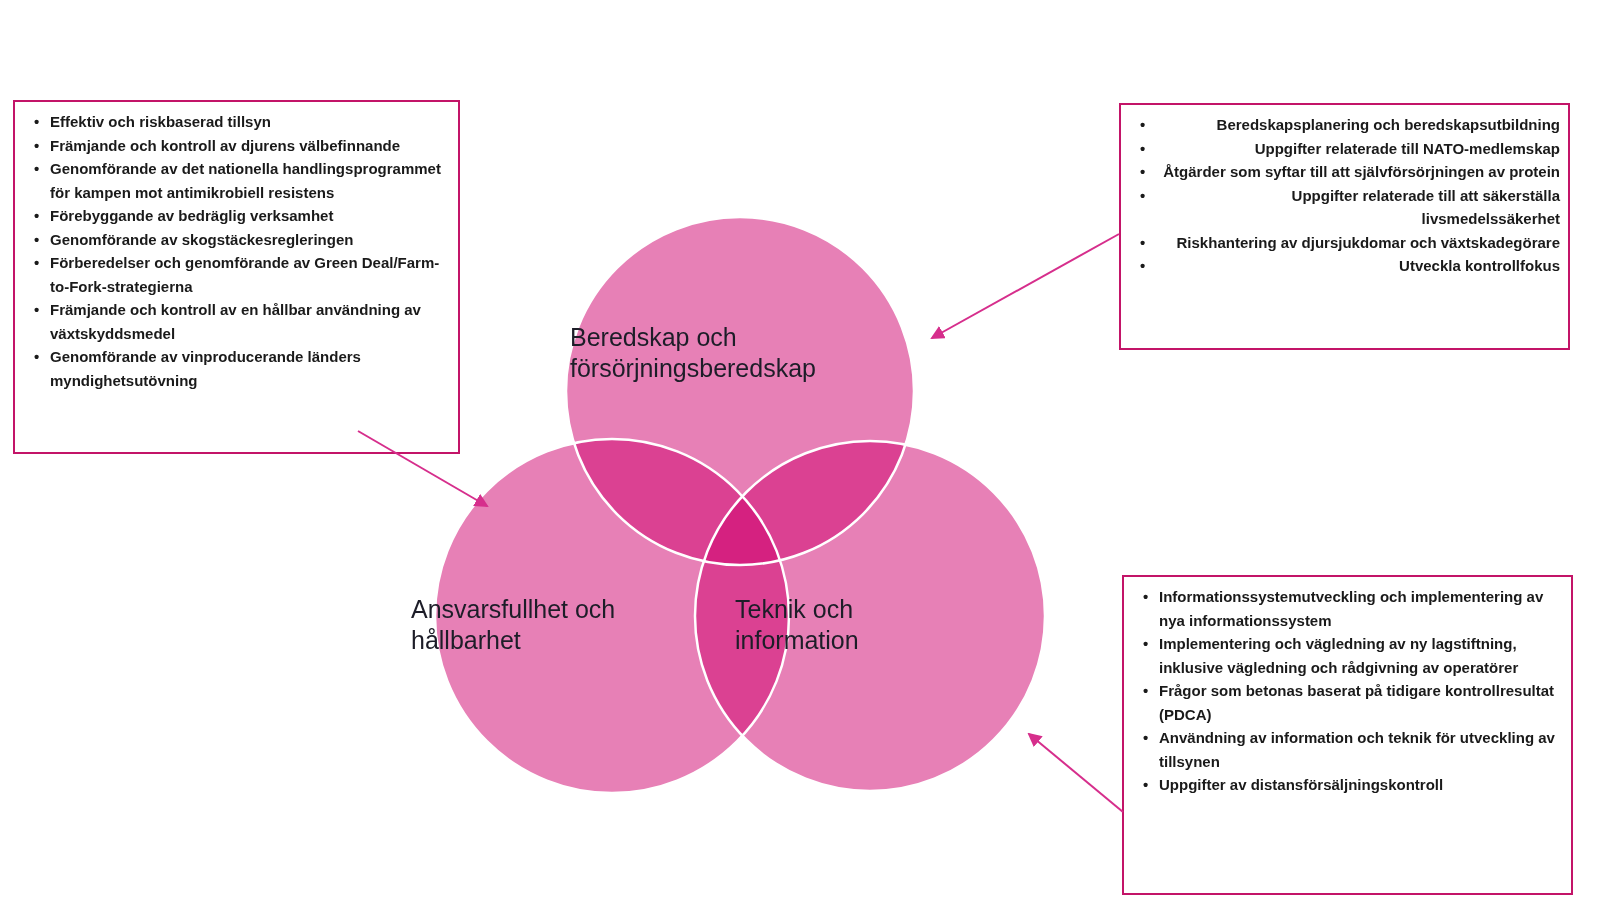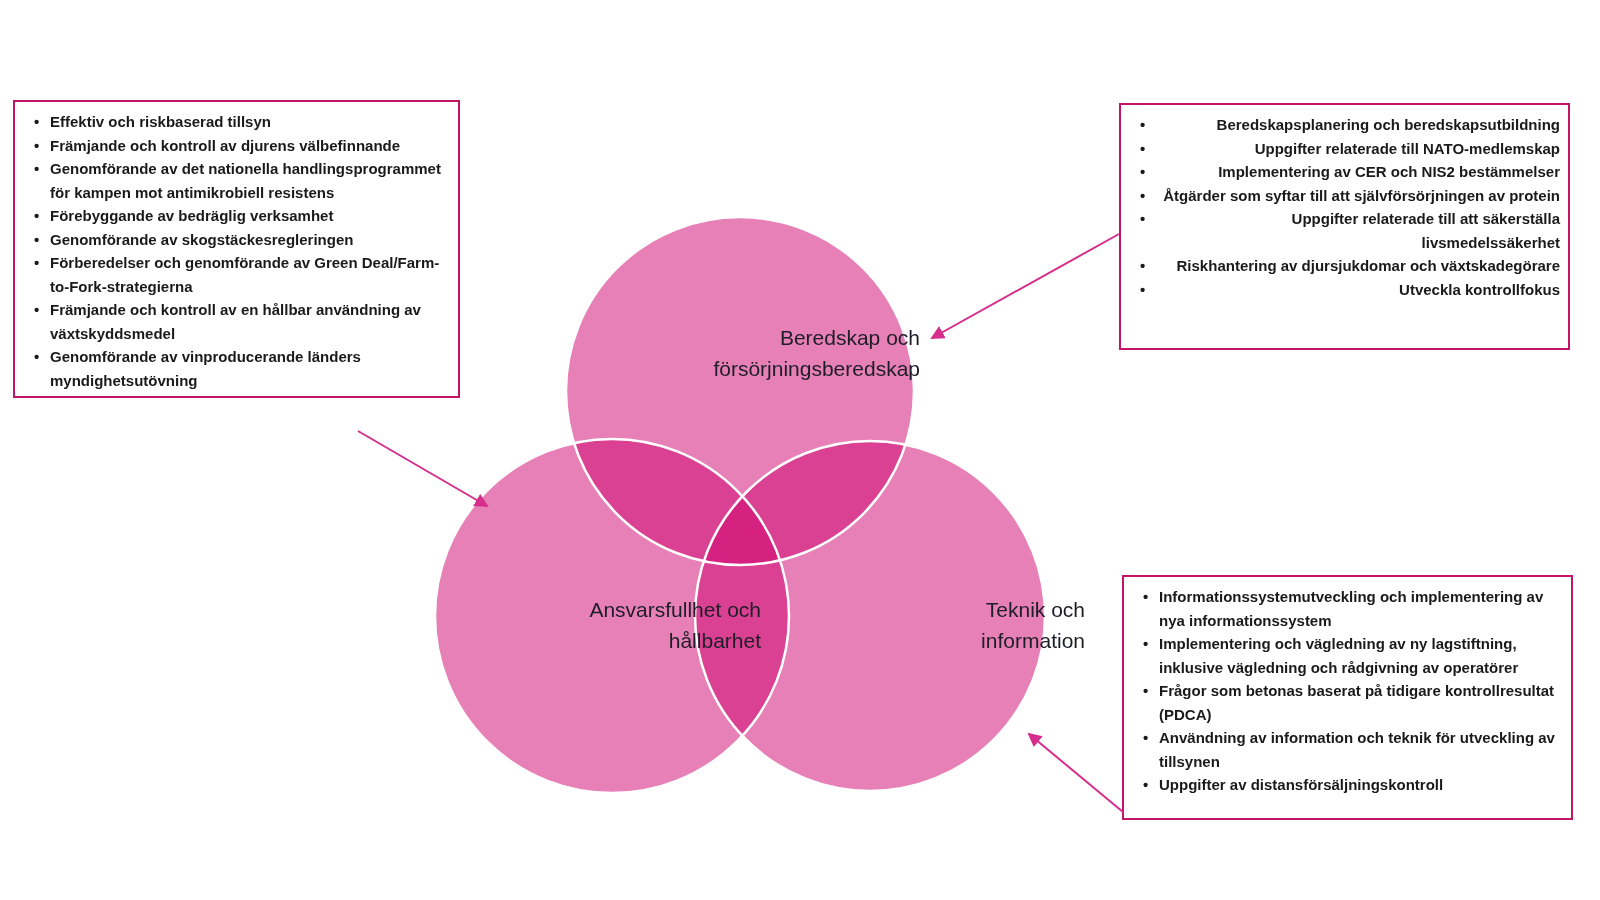--- a/index.html
+++ b/index.html
@@ -20,32 +20,32 @@
   #venn-layer{z-index:1;}
   #arrow-layer{z-index:6;pointer-events:none;}
   .vfill{fill:var(--circle-fill);fill-opacity:var(--circle-opacity);}
   .vstroke{fill:none;stroke:var(--circle-outline);stroke-width:2.5;}
   .arrow-line{stroke:var(--arrow);stroke-width:2;fill:none;}
   .arrow-head{fill:var(--arrow);}
   .info-box{
     position:absolute;z-index:4;background:#ffffff;box-sizing:border-box;
     border:2px solid var(--box-border);padding:8px 8px 6px 16px;
   }
-  #box-left{left:13px;top:100px;width:447px;height:298px;}
+  #box-left{left:13px;top:100px;width:447px;height:354px;}
   #box-top-right{left:1119px;top:103px;width:451px;height:247px;text-align:right;}
-  #box-bottom-right{left:1122px;top:575px;width:451px;height:245px;}
+  #box-bottom-right{left:1122px;top:575px;width:451px;height:320px;}
   .info-box ul{margin:0;padding:0;list-style:none;}
   .info-box li{
     position:relative;padding-left:19px;font-weight:bold;font-size:15px;
     line-height:23.5px;color:var(--text);
   }
   .info-box li::before{content:"\2022";position:absolute;left:3px;top:0;}
   .circle-label{
-    position:absolute;z-index:3;width:350px;text-align:right;
-    font-size:21px;line-height:31px;color:var(--label-text);
+    position:absolute;z-index:3;width:350px;text-align:left;
+    font-size:25px;line-height:31px;color:var(--label-text);
   }
   .circle-label span{display:block;}
   #label-top{left:570px;top:322px;}
   #label-bottom-left{left:411px;top:594px;}
   #label-bottom-right{left:735px;top:594px;}
 </style>
 </head>
 <body>
 
 <svg id="venn-layer" class="layer" width="1600" height="900" viewBox="0 0 1600 900">
@@ -80,21 +80,20 @@
     <li>Förberedelser och genomförande av Green Deal/Farm-to-Fork-strategierna</li>
     <li>Främjande och kontroll av en hållbar användning av växtskyddsmedel</li>
     <li>Genomförande av vinproducerande länders myndighetsutövning</li>
   </ul>
 </div>
 
 <div class="info-box" id="box-top-right">
   <ul>
     <li>Beredskapsplanering och beredskapsutbildning</li>
     <li>Uppgifter relaterade till NATO-medlemskap</li>
-    <li>Implementering av CER och NIS2 bestämmelser</li>
     <li>Åtgärder som syftar till att självförsörjningen av protein</li>
     <li>Uppgifter relaterade till att säkerställa livsmedelssäkerhet</li>
     <li>Riskhantering av djursjukdomar och växtskadegörare</li>
     <li>Utveckla kontrollfokus</li>
   </ul>
 </div>
 
 <div class="info-box" id="box-bottom-right">
   <ul>
     <li>Informationssystemutveckling och implementering av nya informationssystem</li>

